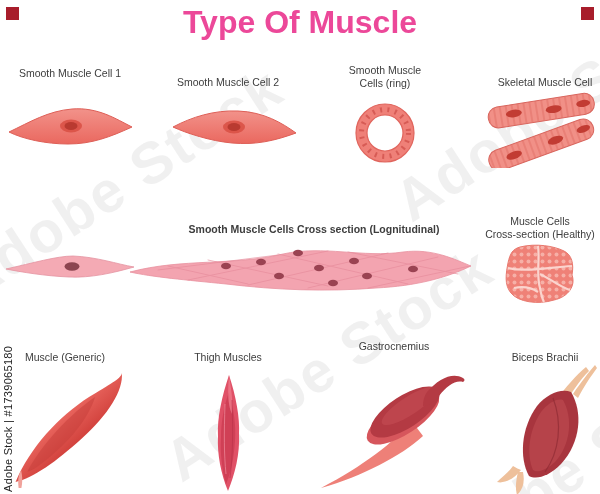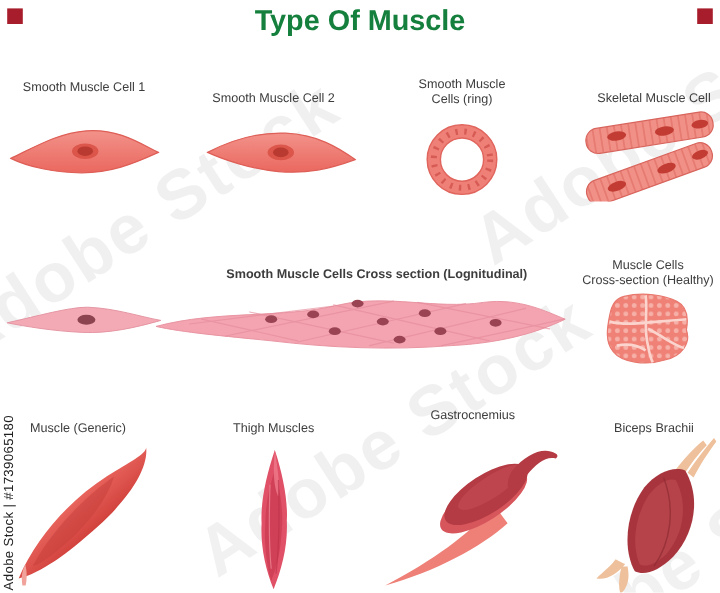--- a/index.html
+++ b/index.html
@@ -2,21 +2,21 @@
 <html><head>
 <meta charset="utf-8">
 <style>
   html,body{margin:0;padding:0;background:#ffffff;}
   .canvas{
     position:relative;width:600px;height:494px;overflow:hidden;background:#ffffff;
     font-family:"Liberation Sans", sans-serif;
   }
   .title{
     position:absolute;left:0;top:4px;width:600px;text-align:center;
-    font-size:24px;font-weight:700;color:#15803d;letter-spacing:0px;margin:0;
+    font-size:32px;font-weight:700;color:#ec4899;letter-spacing:0px;margin:0;
   }
   .lbl{
     position:absolute;text-align:center;color:#3d3d3d;font-size:10.5px;line-height:13px;
   }
   .lbl span{display:block;}
   .fig{position:absolute;}
   .ghost{
     position:absolute;font-size:58px;font-weight:700;color:#8a8a8a;opacity:0.12;
     white-space:nowrap;transform:rotate(-33deg);pointer-events:none;letter-spacing:2px;
   }

